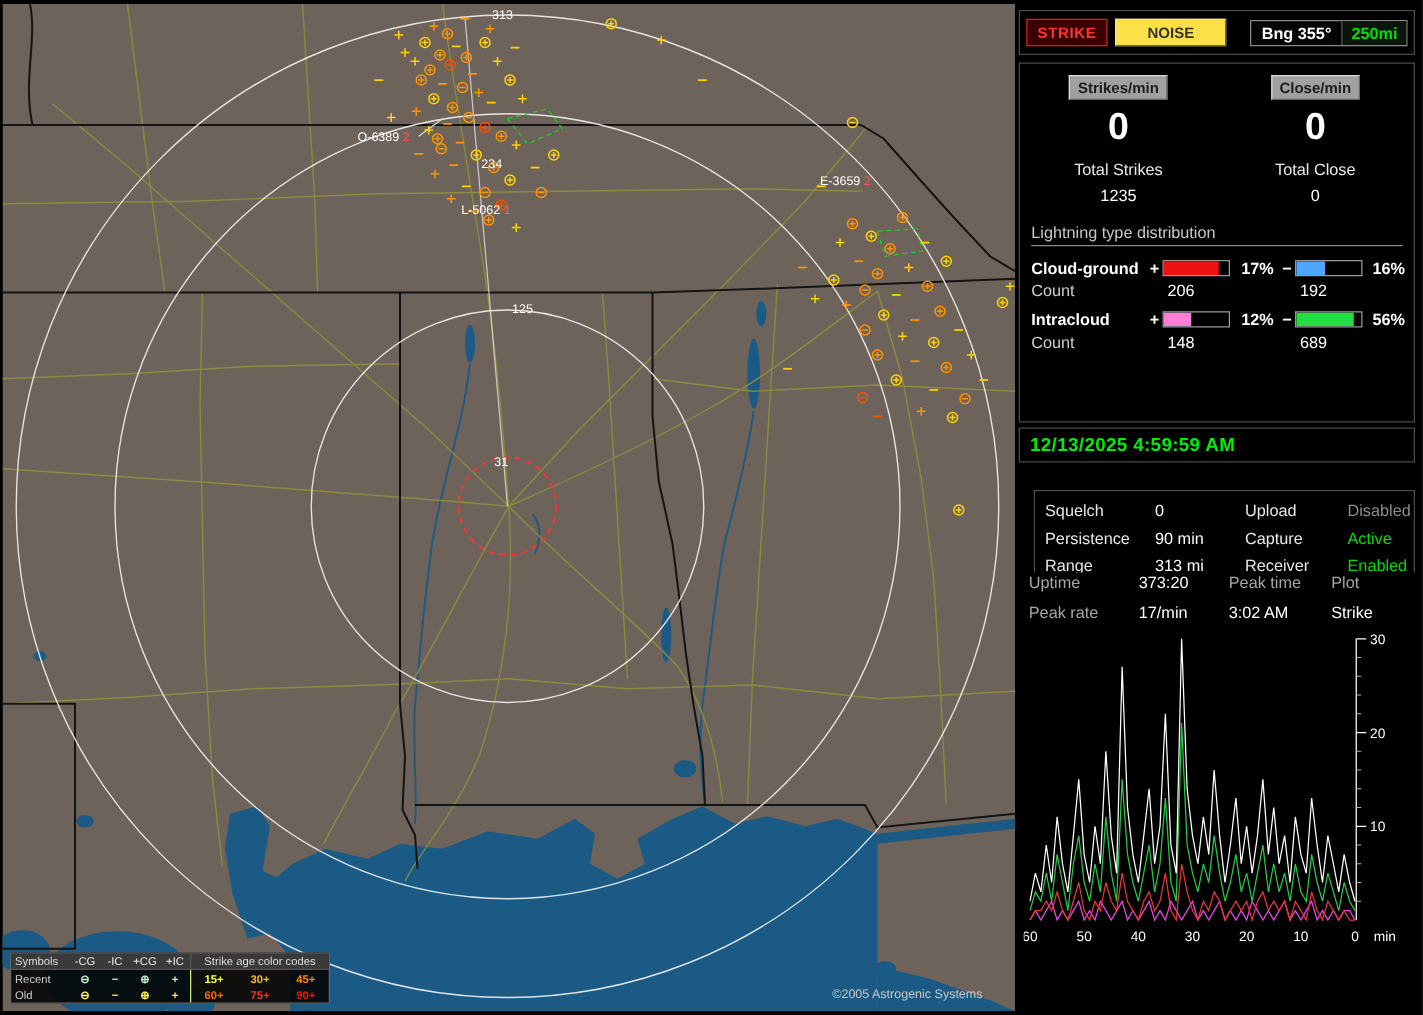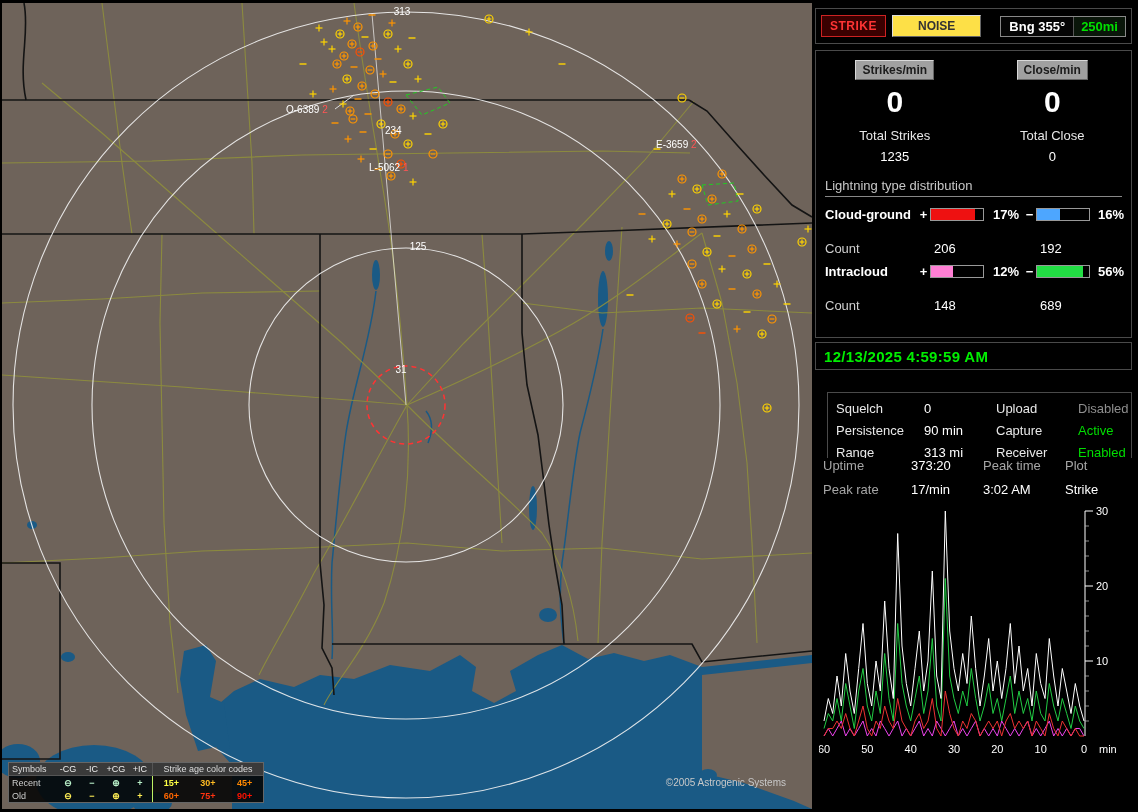--- a/index.html
+++ b/index.html
@@ -21,21 +21,21 @@
   .legend-row{display:flex;align-items:center;height:13px;}
   .lg-label{width:44px;padding-left:3px;color:#ccc;}
   .lg-sym{width:24px;text-align:center;font-weight:bold;}
   .lg-sym.recent{color:#b9f0c9;}
   .lg-sym.old{color:#ffee55;}
   .lg-ages{flex:1;display:flex;border-left:1px solid #bef264;height:100%;align-items:center;}
   .lg-age{flex:1;text-align:center;font-weight:bold;}
   .a15{color:#ffff44}.a30{color:#ffbb22}.a45{color:#ff8800}
   .a60{color:#ff6600}.a75{color:#ff3311}.a90{color:#ff1100}
 
-  .copyright{position:absolute;right:26px;bottom:21px;color:#c8c8c8;font-size:10px;margin-top:33px;}
+  .copyright{position:absolute;right:26px;bottom:8px;color:#c8c8c8;font-size:10px;margin-top:33px;}
 
   
   .sidebar{position:absolute;left:813px;top:0;width:325px;height:812px;color:#e8e8e8;font-size:13px;}
   .panel{position:absolute;left:2px;right:6px;background:#000;border:1px solid #4a4a4a;}
 
   #p-top{top:8px;height:34px;display:flex;align-items:center;padding:0 5px;gap:6px;}
   .btn-strike{background:#3a0000;color:#ff3434;border:1px solid #cc2222;font-weight:bold;
               font-size:12px;padding:3px 8px;letter-spacing:.5px;cursor:pointer;}
   .btn-noise{background:#fde047;color:#333;border:1px solid #666;border-top-color:#ddd;border-left-color:#ddd;
              font-weight:bold;font-size:12px;padding:3px 25px;cursor:pointer;}
@@ -48,21 +48,21 @@
   .stat{width:33%;text-align:center;}
   .chip{display:inline-block;background:#a0a0a0;color:#1c1c1c;border:1px solid #666;
         border-top-color:#d8d8d8;border-left-color:#d8d8d8;font-size:12px;font-weight:bold;padding:2px 6px;cursor:pointer;}
   .big{font-size:30px;font-weight:bold;color:#fff;margin:5px 0 9px;}
   .total-label{font-size:13px;color:#e8e8e8;}
   .total-value{font-size:13px;color:#fff;margin-top:6px;}
 
   .dist{padding:14px 9px 0;}
   .dist-title{color:#c8c8c8;border-bottom:1px solid #888;padding-bottom:3px;margin-bottom:10px;}
   .dist-grid{display:grid;grid-template-columns:92px 13px 54px 39px 13px 54px 38px;
-             align-items:center;row-gap:19px;margin-bottom:8px;}
+             align-items:center;row-gap:3px;margin-bottom:8px;}
   .dist-name{font-weight:bold;color:#fff;}
   .sign{color:#fff;font-weight:bold;text-align:center;}
   .bar{height:11px;border:1px solid #999;background:#000;position:relative;overflow:hidden;}
   .bar i{position:absolute;left:0;top:0;bottom:0;}
   .pct{color:#fff;font-weight:bold;text-align:right;padding-right:4px;}
   .cnt-label{color:#cfcfcf;}
   .cnt{color:#fff;text-align:left;padding-left:4px;}
 
   #p-clock{top:342px;height:26px;display:flex;align-items:center;padding-left:8px;}
   .clock{color:#00ee00;font-weight:bold;font-size:15px;letter-spacing:.3px;}

